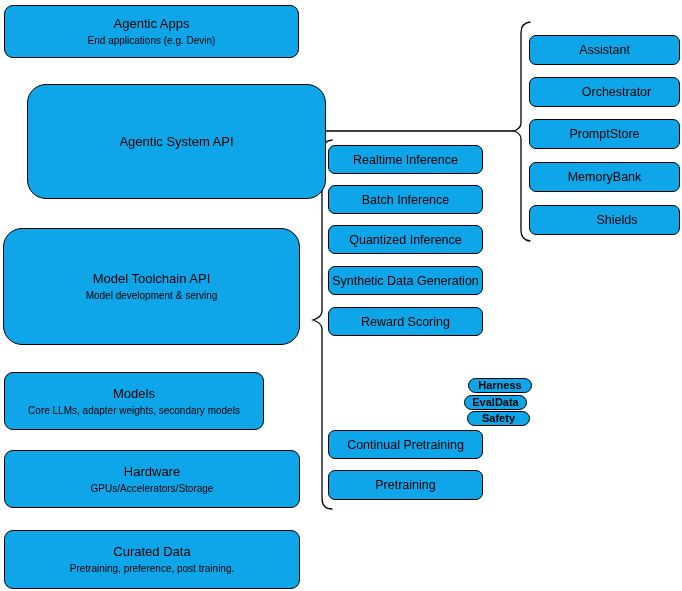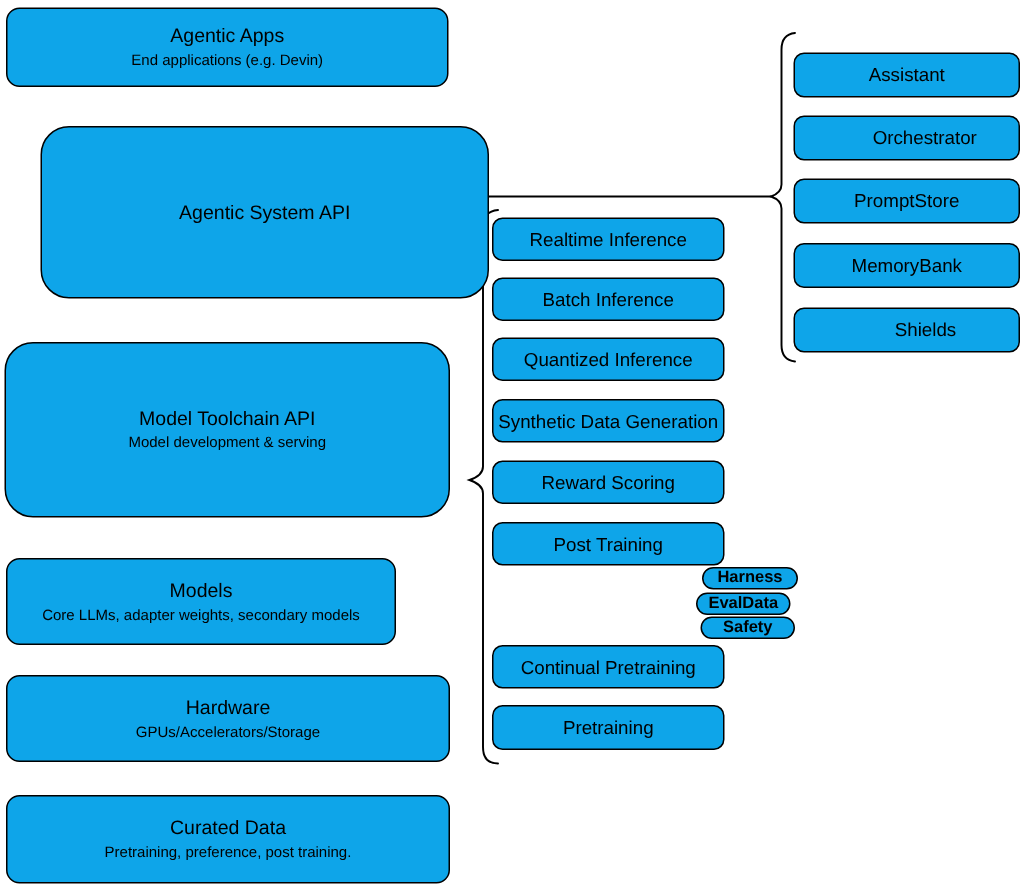--- a/index.html
+++ b/index.html
@@ -101,21 +101,20 @@
   <div class="box layer" style="left:4px; top:530px; width:296px; height:59px;">
     <div class="title">Curated Data</div>
     <div class="subtitle">Pretraining, preference, post training.</div>
   </div>
 
   <div class="box item" style="top:145px;">Realtime Inference</div>
   <div class="box item" style="top:185px;">Batch Inference</div>
   <div class="box item" style="top:225px;">Quantized Inference</div>
   <div class="box item" style="top:266px;">Synthetic Data Generation</div>
   <div class="box item" style="top:307px;">Reward Scoring</div>
-  <div class="box item" style="top:348px;">Post Training</div>
   <div class="box item" style="top:430px;">Continual Pretraining</div>
   <div class="box item" style="top:470px; height:30px;">Pretraining</div>
 
   <div class="box pill" style="left:468px; top:378px; width:64px;">Harness</div>
   <div class="box pill" style="left:464px; top:395px; width:63px;">EvalData</div>
   <div class="box pill" style="left:467px; top:411px; width:63px;">Safety</div>
 
   <div class="box component" style="top:35px;">Assistant</div>
   <div class="box component" style="top:77px;padding-left:24px;">Orchestrator</div>
   <div class="box component" style="top:119px;">PromptStore</div>

